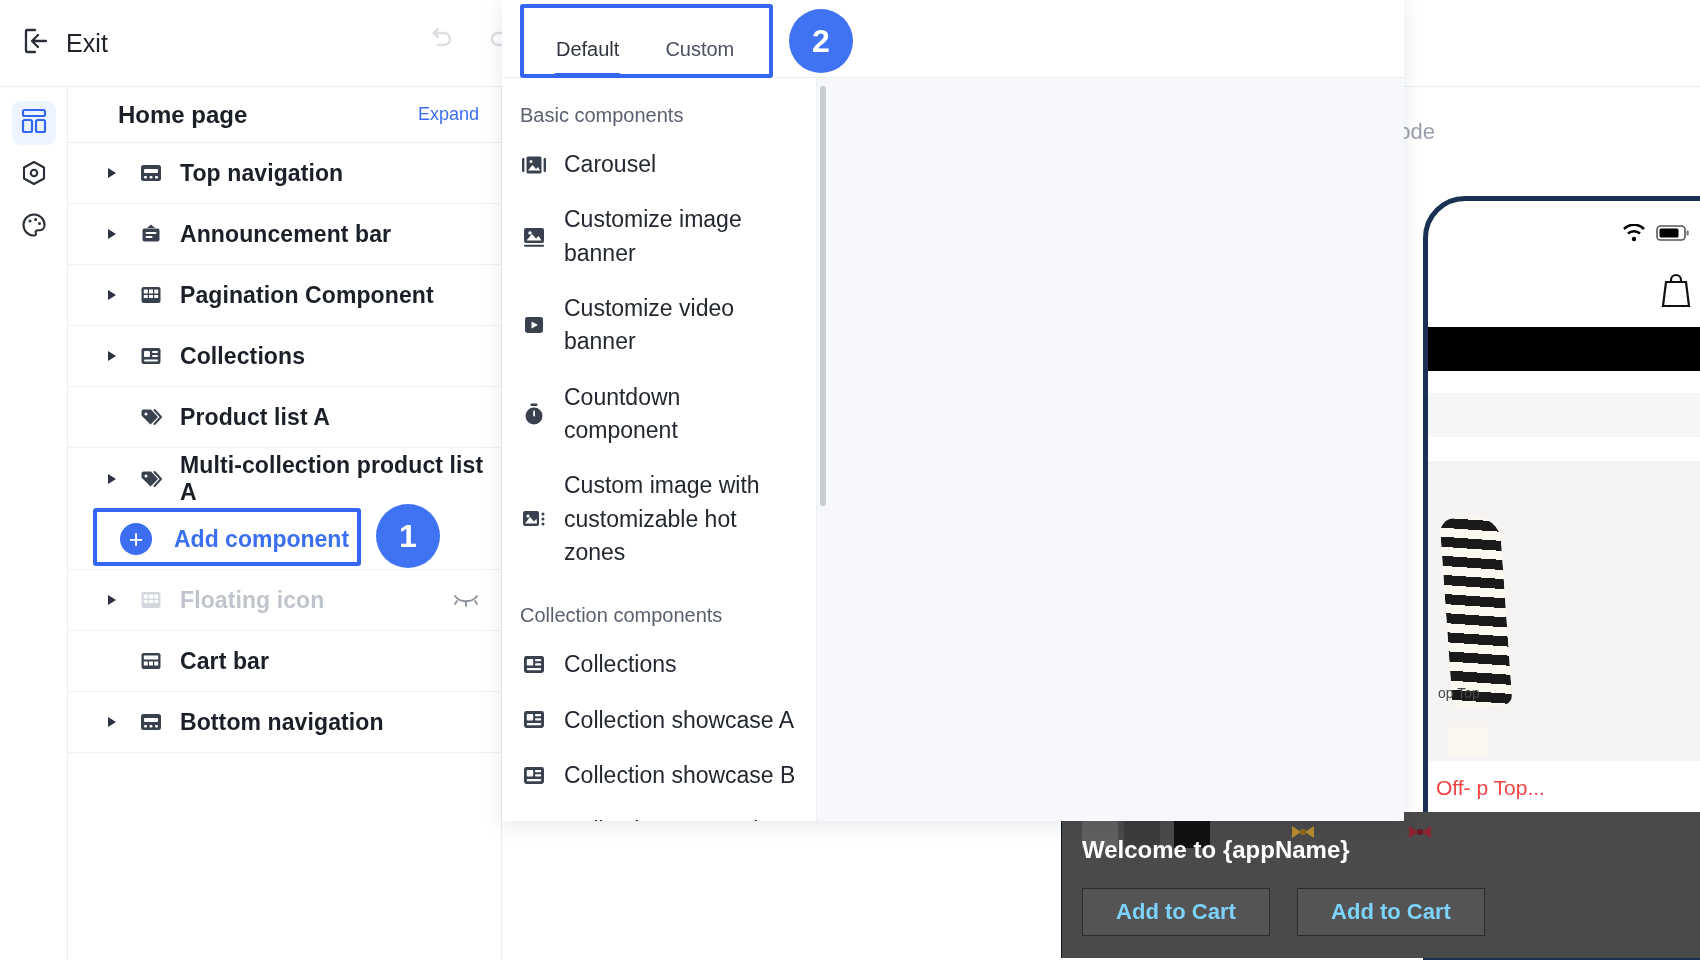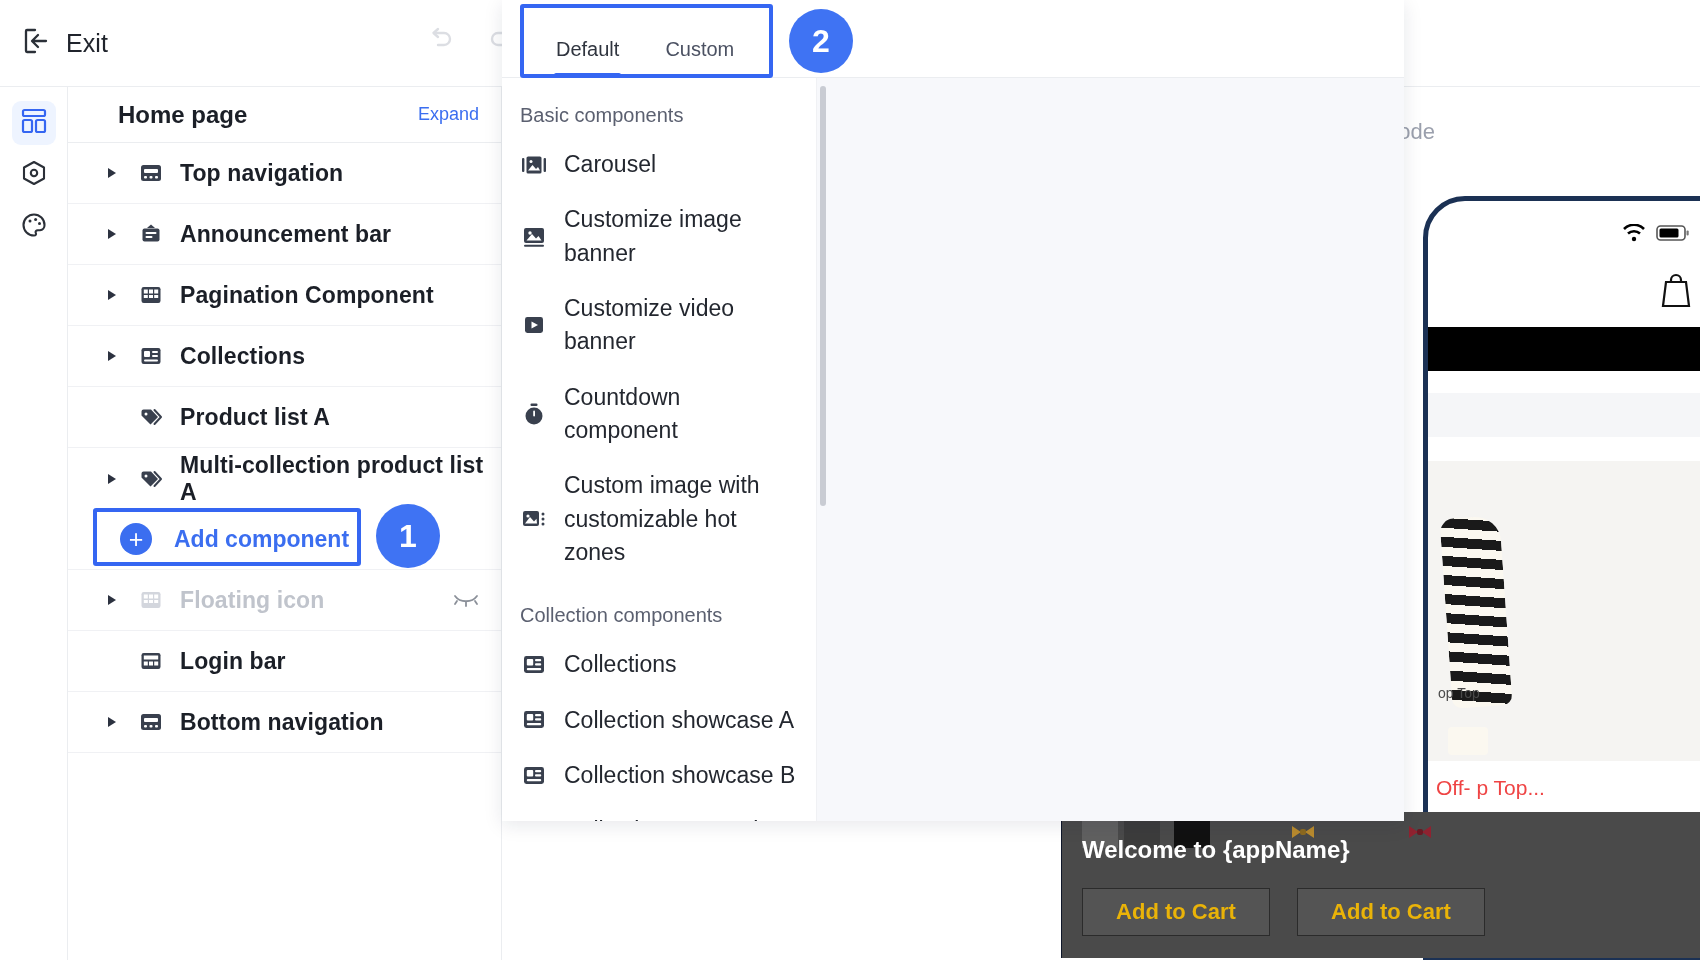--- a/index.html
+++ b/index.html
@@ -185,21 +185,21 @@
   .welcome-text {
     position: absolute; left: 20px; top: 24px;
     font-size: 24px; font-weight: bold; color: #fff;
   }
   .signin-btn {
     position: absolute; right: 22px; top: 18px;
     border: 2px solid #e8e8e8; color: #fff; font-size: 23px; font-weight: bold;
     padding: 11px 24px; cursor: pointer;
   }
   .cart-btn {
-    position: absolute; top: 76px; border: 1px solid #2b2b2b; color: #eab308;
+    position: absolute; top: 76px; border: 1px solid #2b2b2b; color: #7dd3fc;
     font-size: 22px; font-weight: bold; padding: 10px 0; width: 188px;
     text-align: center; background: rgba(255,255,255,.06);
   }
   .cart-btn.left { left: 20px; }
   .cart-btn.right { left: 235px; }
   .swatch { position: absolute; top: 0; width: 36px; height: 36px; }
   .bowA { position: absolute; left: 228px; top: 10px; width: 26px; height: 20px; }
   .bowB { position: absolute; left: 345px; top: 10px; width: 26px; height: 20px; }
 </style>
 </head>
@@ -457,21 +457,21 @@
       <span class="caret empty"></span>
       <span class="row-icon">
         <svg width="24" height="24" viewBox="0 0 24 24">
             <rect x="2.5" y="4" width="19" height="16" rx="2.2" fill="#39404e"></rect>
             <rect x="4.8" y="6.5" width="14.4" height="4" fill="#fff"></rect>
             <rect x="4.8" y="12.5" width="4" height="4" fill="#fff"></rect>
             <rect x="10" y="12.5" width="4" height="4" fill="#fff"></rect>
             <rect x="15.2" y="12.5" width="4" height="4" fill="#fff"></rect>
           </svg>
       </span>
-      <span class="row-label">Login bar</span>
+      <span class="row-label">Cart bar</span>
     </div>
 
     <div class="tree-row">
       <span class="caret">
           <span></span>
         </span>
       <span class="row-icon">
         <svg width="24" height="24" viewBox="0 0 24 24">
             <rect x="2" y="4" width="20" height="16" rx="2.5" fill="#39404e"></rect>
             <rect x="5" y="8" width="14" height="4" rx="1" fill="#fff"></rect>

